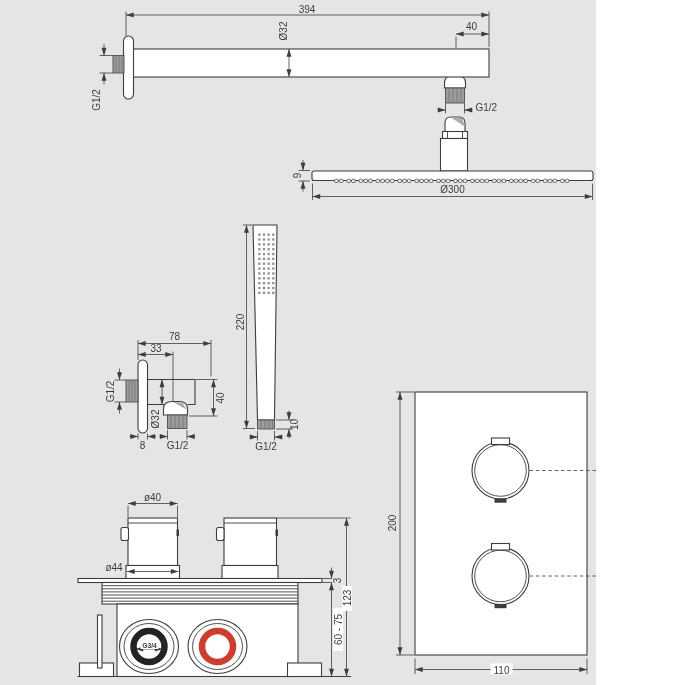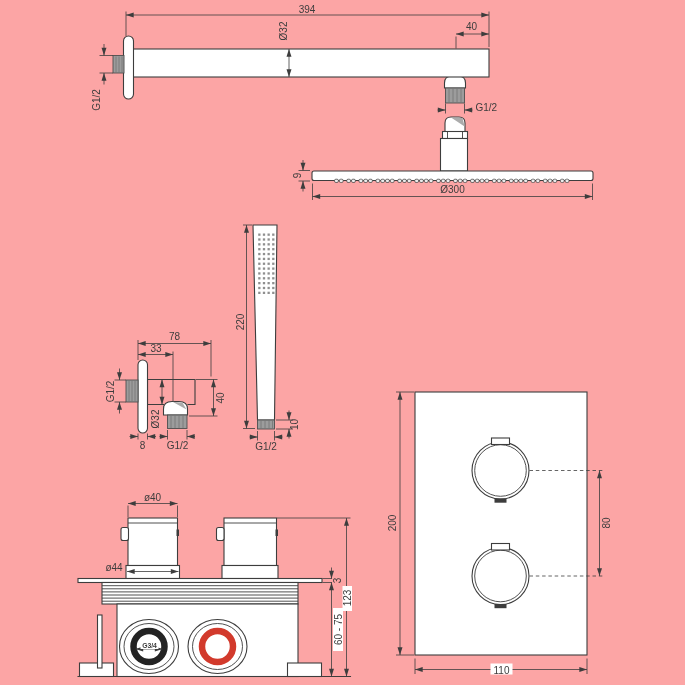--- a/index.html
+++ b/index.html
@@ -1,16 +1,16 @@
 <!DOCTYPE html>
 <html><head>
 <meta charset="utf-8">
 <style>
   html,body{margin:0;padding:0;background:#ffffff;}
-  .stage{width:685px;height:685px;position:relative;background:#fca5a5;overflow:hidden;}
+  .stage{width:596px;height:685px;position:relative;background:#e5e5e5;overflow:hidden;}
   svg{display:block;}
   text{font-family:"Liberation Sans","DejaVu Sans",sans-serif;fill:#3d3d3d;}
   .dim{font-size:10px;}
   .tiny{font-size:6.8px;font-weight:bold;}
   .ln{stroke:#3d3d3d;stroke-width:1.1;fill:none;stroke-linecap:square;}
   .part{stroke:#3d3d3d;stroke-width:1.1;fill:#ffffff;}
   .dln{stroke:#3d3d3d;stroke-width:0.8;fill:none;}
   .thr{fill:#9c9c9c;stroke:#4f4f4f;stroke-width:0.9;}
   .hat{stroke:#757575;stroke-width:0.8;fill:none;}
   .wedge{fill:#ababab;stroke:none;}

